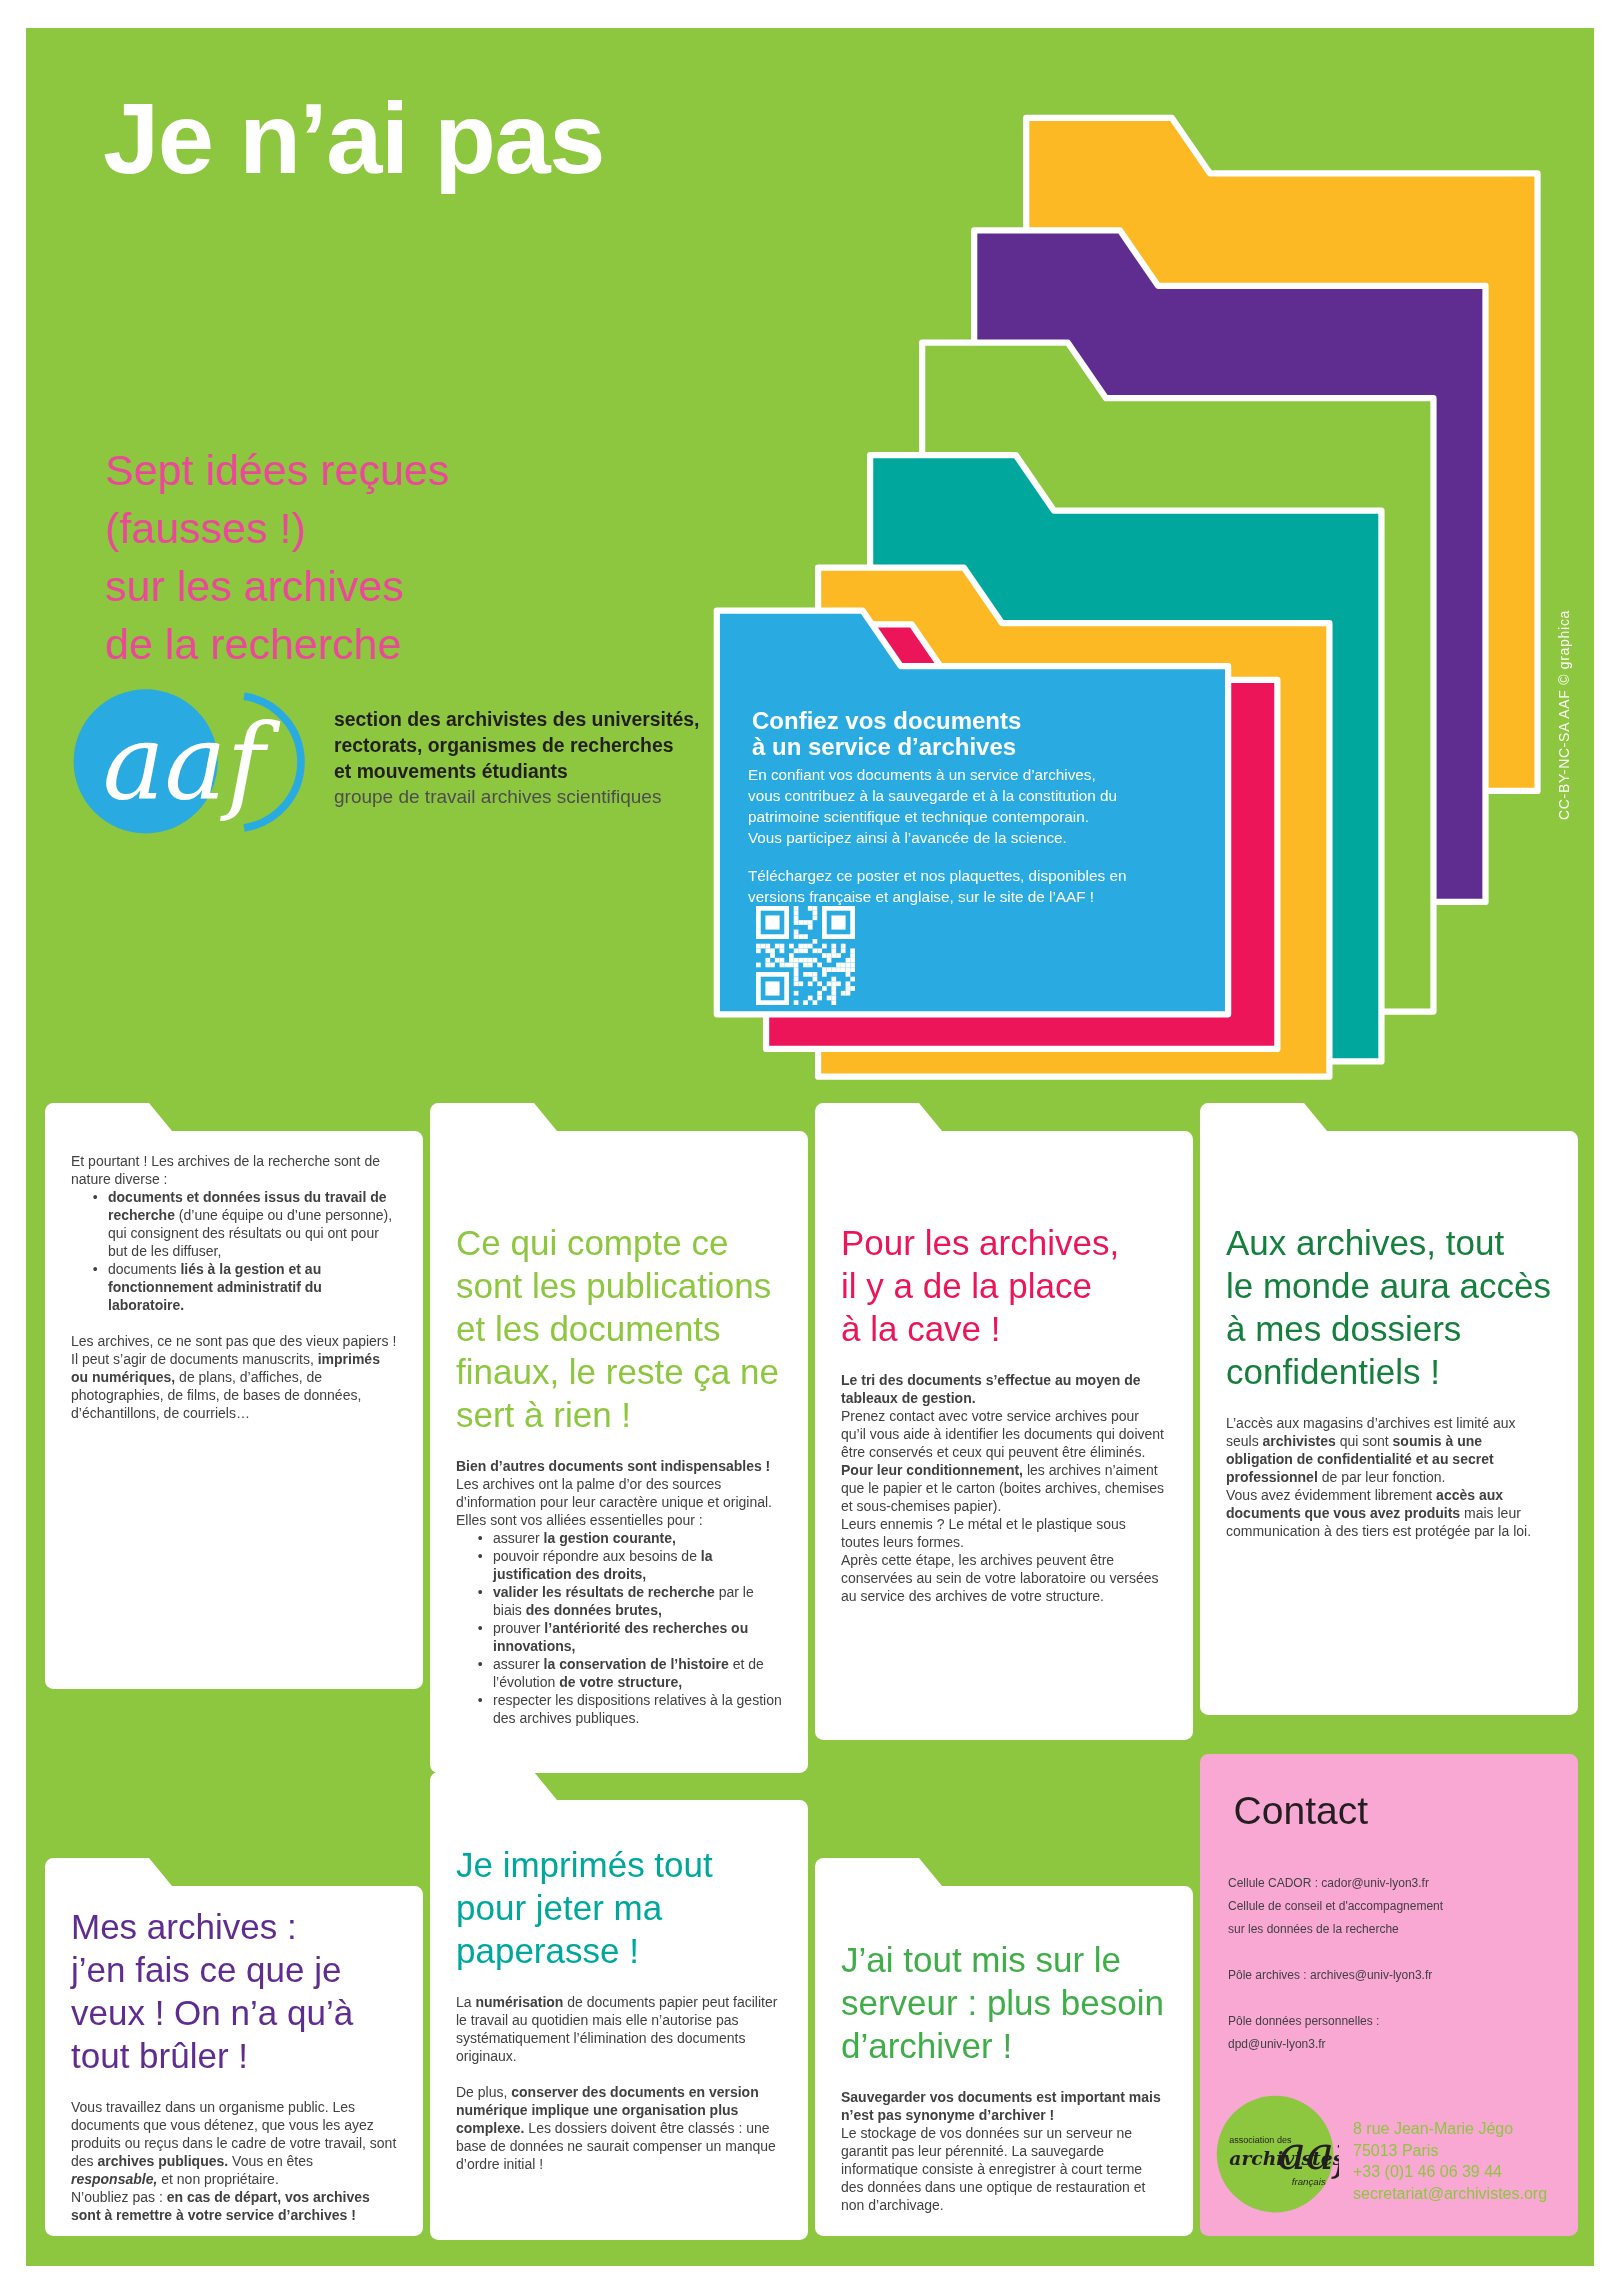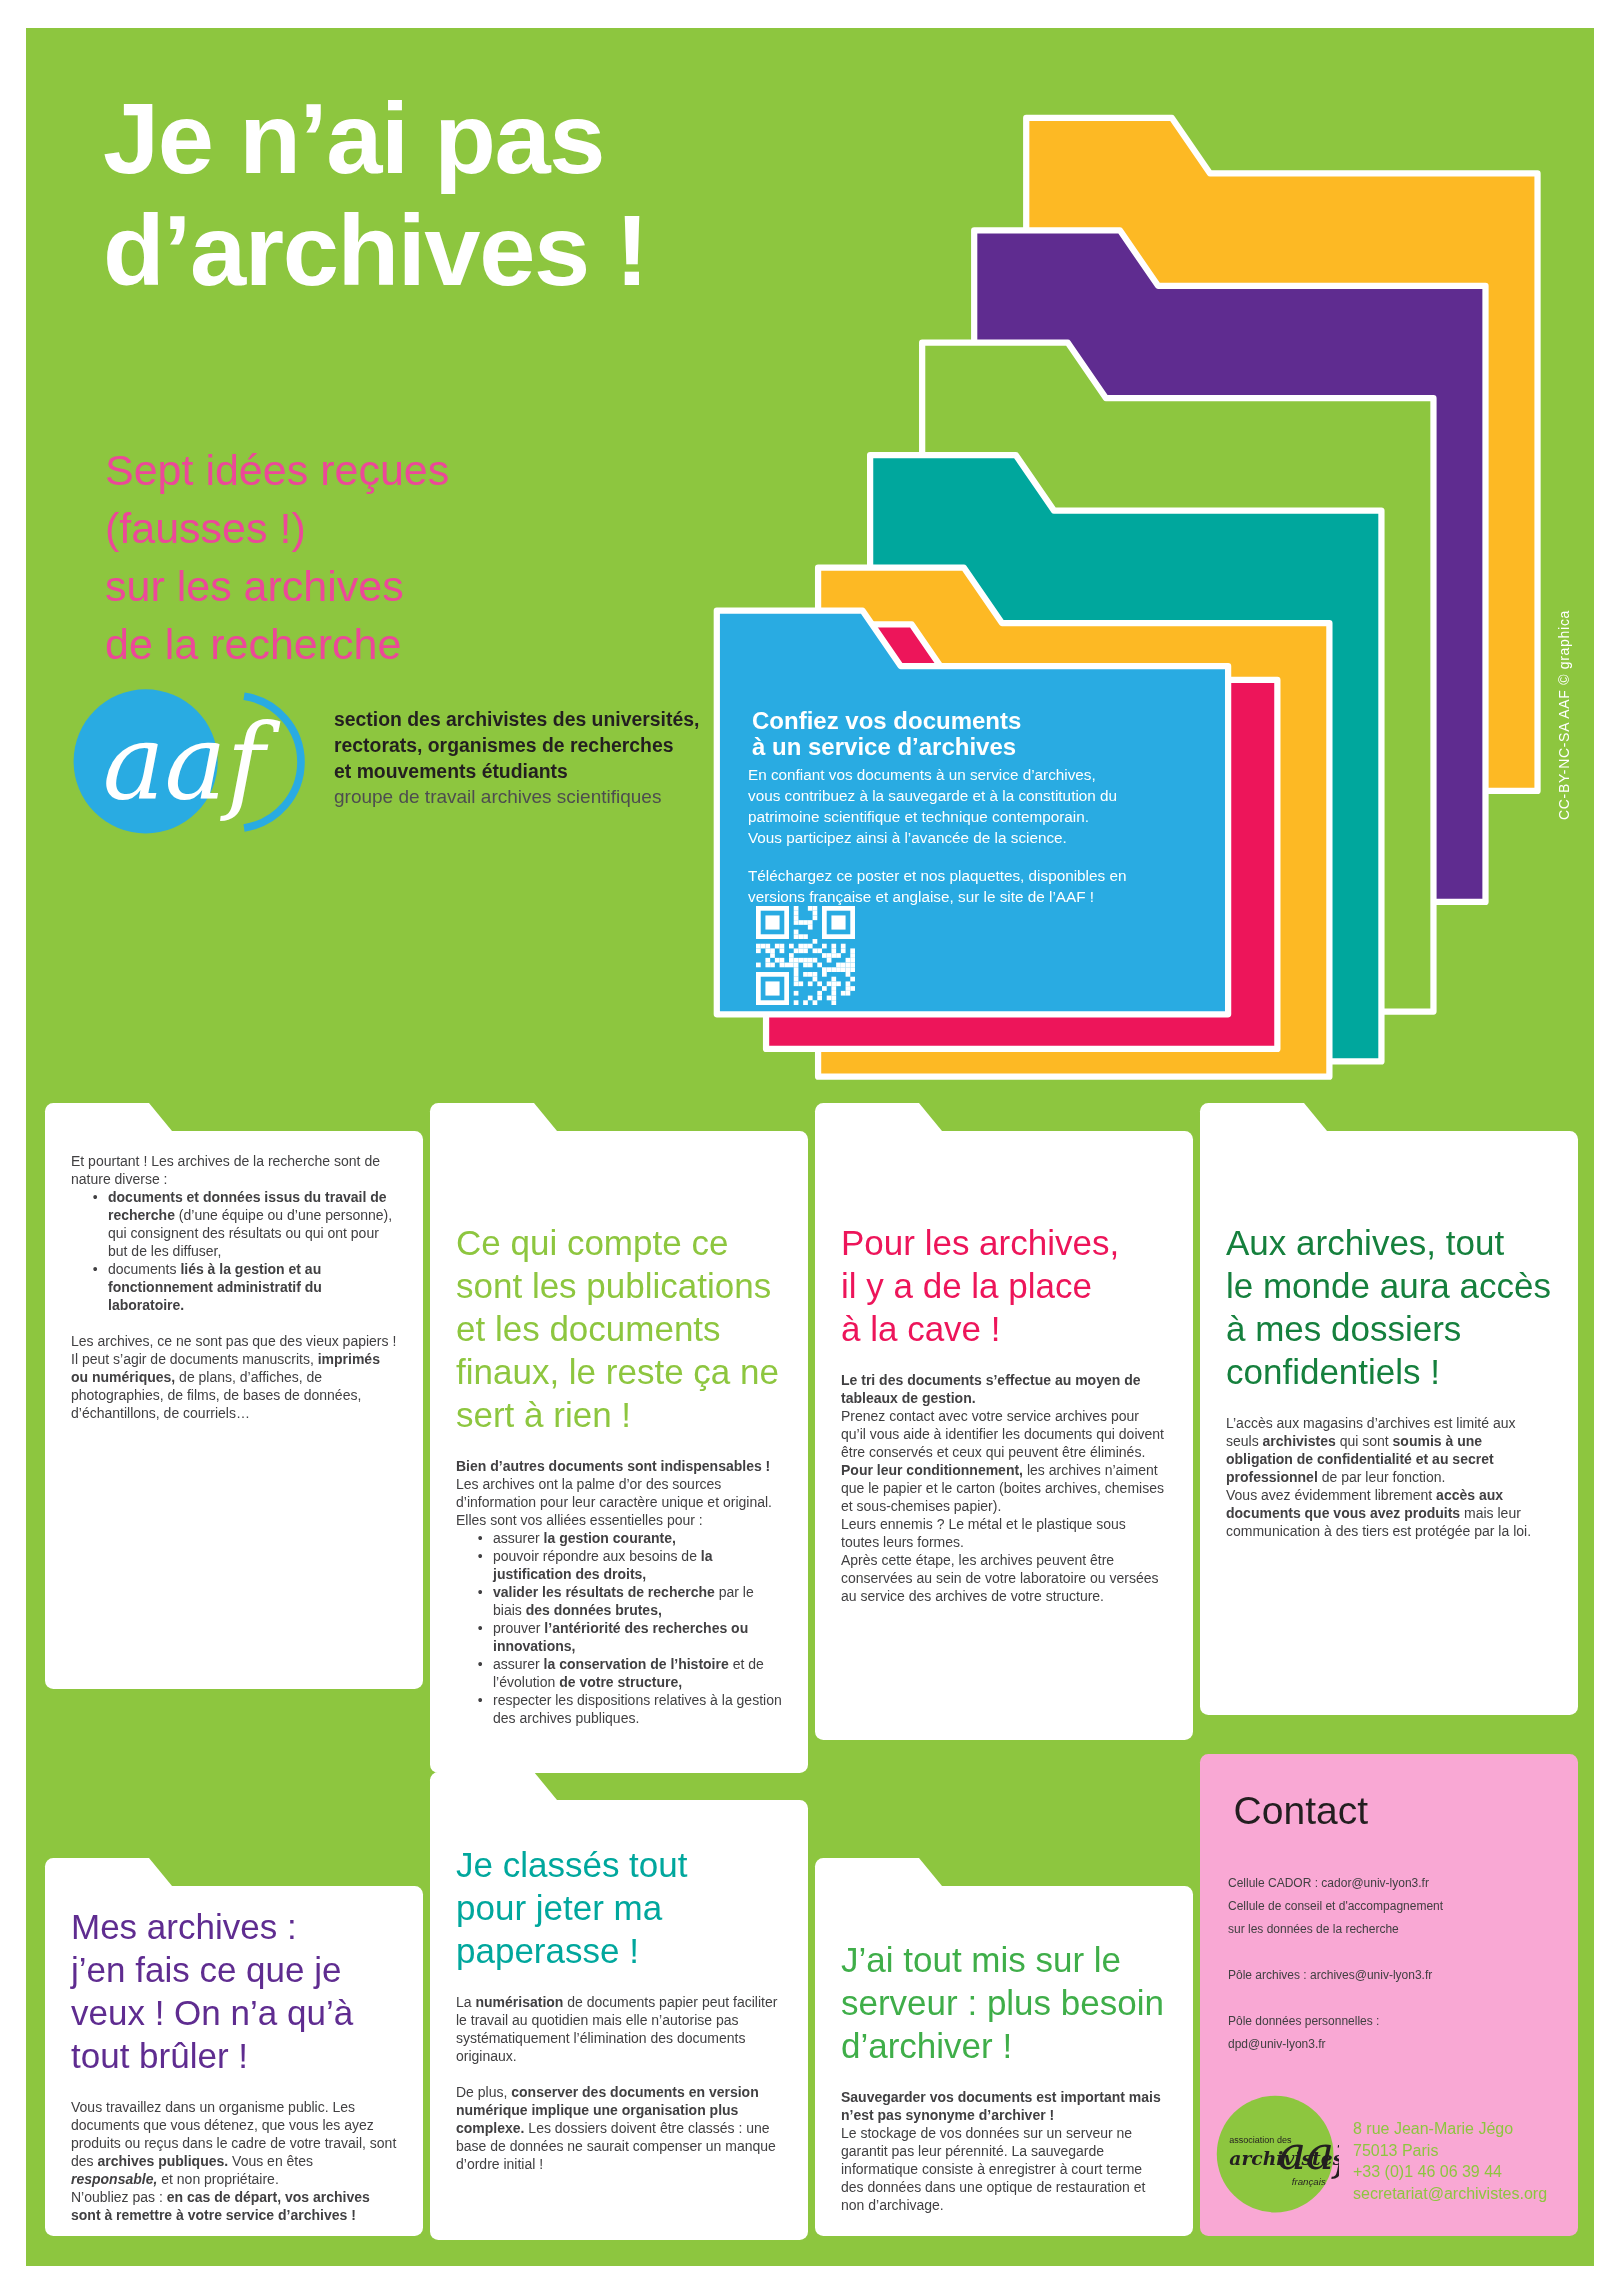--- a/index.html
+++ b/index.html
@@ -59,21 +59,20 @@
       <path d="M 1404 332 L 1614 332 L 1669 412 L 2141 412 L 2141 1300 L 1404 1300 Z" fill="#5f2c90" stroke="#fff" stroke-width="9" stroke-linejoin="round"></path>
       <path d="M 1329 494 L 1539 494 L 1594 574 L 2066 574 L 2066 1458 L 1329 1458 Z" fill="#8dc63f" stroke="#fff" stroke-width="9" stroke-linejoin="round"></path>
       <path d="M 1254 656 L 1464 656 L 1519 736 L 1991 736 L 1991 1530 L 1254 1530 Z" fill="#00a79d" stroke="#fff" stroke-width="9" stroke-linejoin="round"></path>
       <path d="M 1179 818 L 1389 818 L 1444 898 L 1916 898 L 1916 1552 L 1179 1552 Z" fill="#fdb924" stroke="#fff" stroke-width="9" stroke-linejoin="round"></path>
       <path d="M 1104 900 L 1314 900 L 1369 980 L 1841 980 L 1841 1512 L 1104 1512 Z" fill="#ed155a" stroke="#fff" stroke-width="9" stroke-linejoin="round"></path>
       <path d="M 1033 880 L 1243 880 L 1298 960 L 1770 960 L 1770 1462 L 1033 1462 Z" fill="#29abe2" stroke="#fff" stroke-width="9" stroke-linejoin="round"></path>
     </svg>
 
   <div class="main-title">
     <div>Je n’ai pas</div>
-    <div>d’archives !</div>
   </div>
   <div class="subtitle">
     <div>Sept idées reçues</div>
     <div>(fausses !)</div>
     <div>sur les archives</div>
     <div>de la recherche</div>
   </div>
 
   <svg style="position:absolute;left:62px;top:663px;" width="389" height="194" viewBox="0 0 560 280">
     <circle cx="120" cy="142" r="104" fill="#29abe2"></circle>
@@ -319,21 +318,21 @@
       <div class="card-text">
             <div class="p"><span>Vous travaillez dans un organisme public. Les documents que vous détenez, que vous les ayez produits ou reçus dans le cadre de votre travail, sont des </span><span style="font-weight: bold;">archives publiques.</span><span> Vous en êtes </span><span style="font-weight: bold; font-style: italic;">responsable,</span><span> et non propriétaire.</span></div>
             <div class="p"><span>N’oubliez pas : </span><span style="font-weight: bold;">en cas de départ, vos archives sont à remettre à votre service d’archives !</span></div>
           </div>
     </div>
   </div>
       <div class="card" style="left: 430px; top: 1772px; width: 378px; height: 468px;">
     <div class="tab"></div>
     <div class="cardbody">
       <div class="card-title" style="color: rgb(0, 167, 157); margin-top: 43px;">
-            <div>Je classés tout</div>
+            <div>Je imprimés tout</div>
             <div>pour jeter ma</div>
             <div>paperasse !</div>
           </div>
       <div class="card-text">
             <div class="p"><span>La </span><span style="font-weight: bold;">numérisation</span><span> de documents papier peut faciliter le travail au quotidien mais elle n’autorise pas systématiquement l’élimination des documents originaux.</span></div>
             <div class="p gap"><span>De plus, </span><span style="font-weight: bold;">conserver des documents en version numérique implique une organisation plus complexe.</span><span> Les dossiers doivent être classés : une base de données ne saurait compenser un manque d’ordre initial !</span></div>
           </div>
     </div>
   </div>
       <div class="card" style="left: 815px; top: 1858px; width: 378px; height: 378px;">

